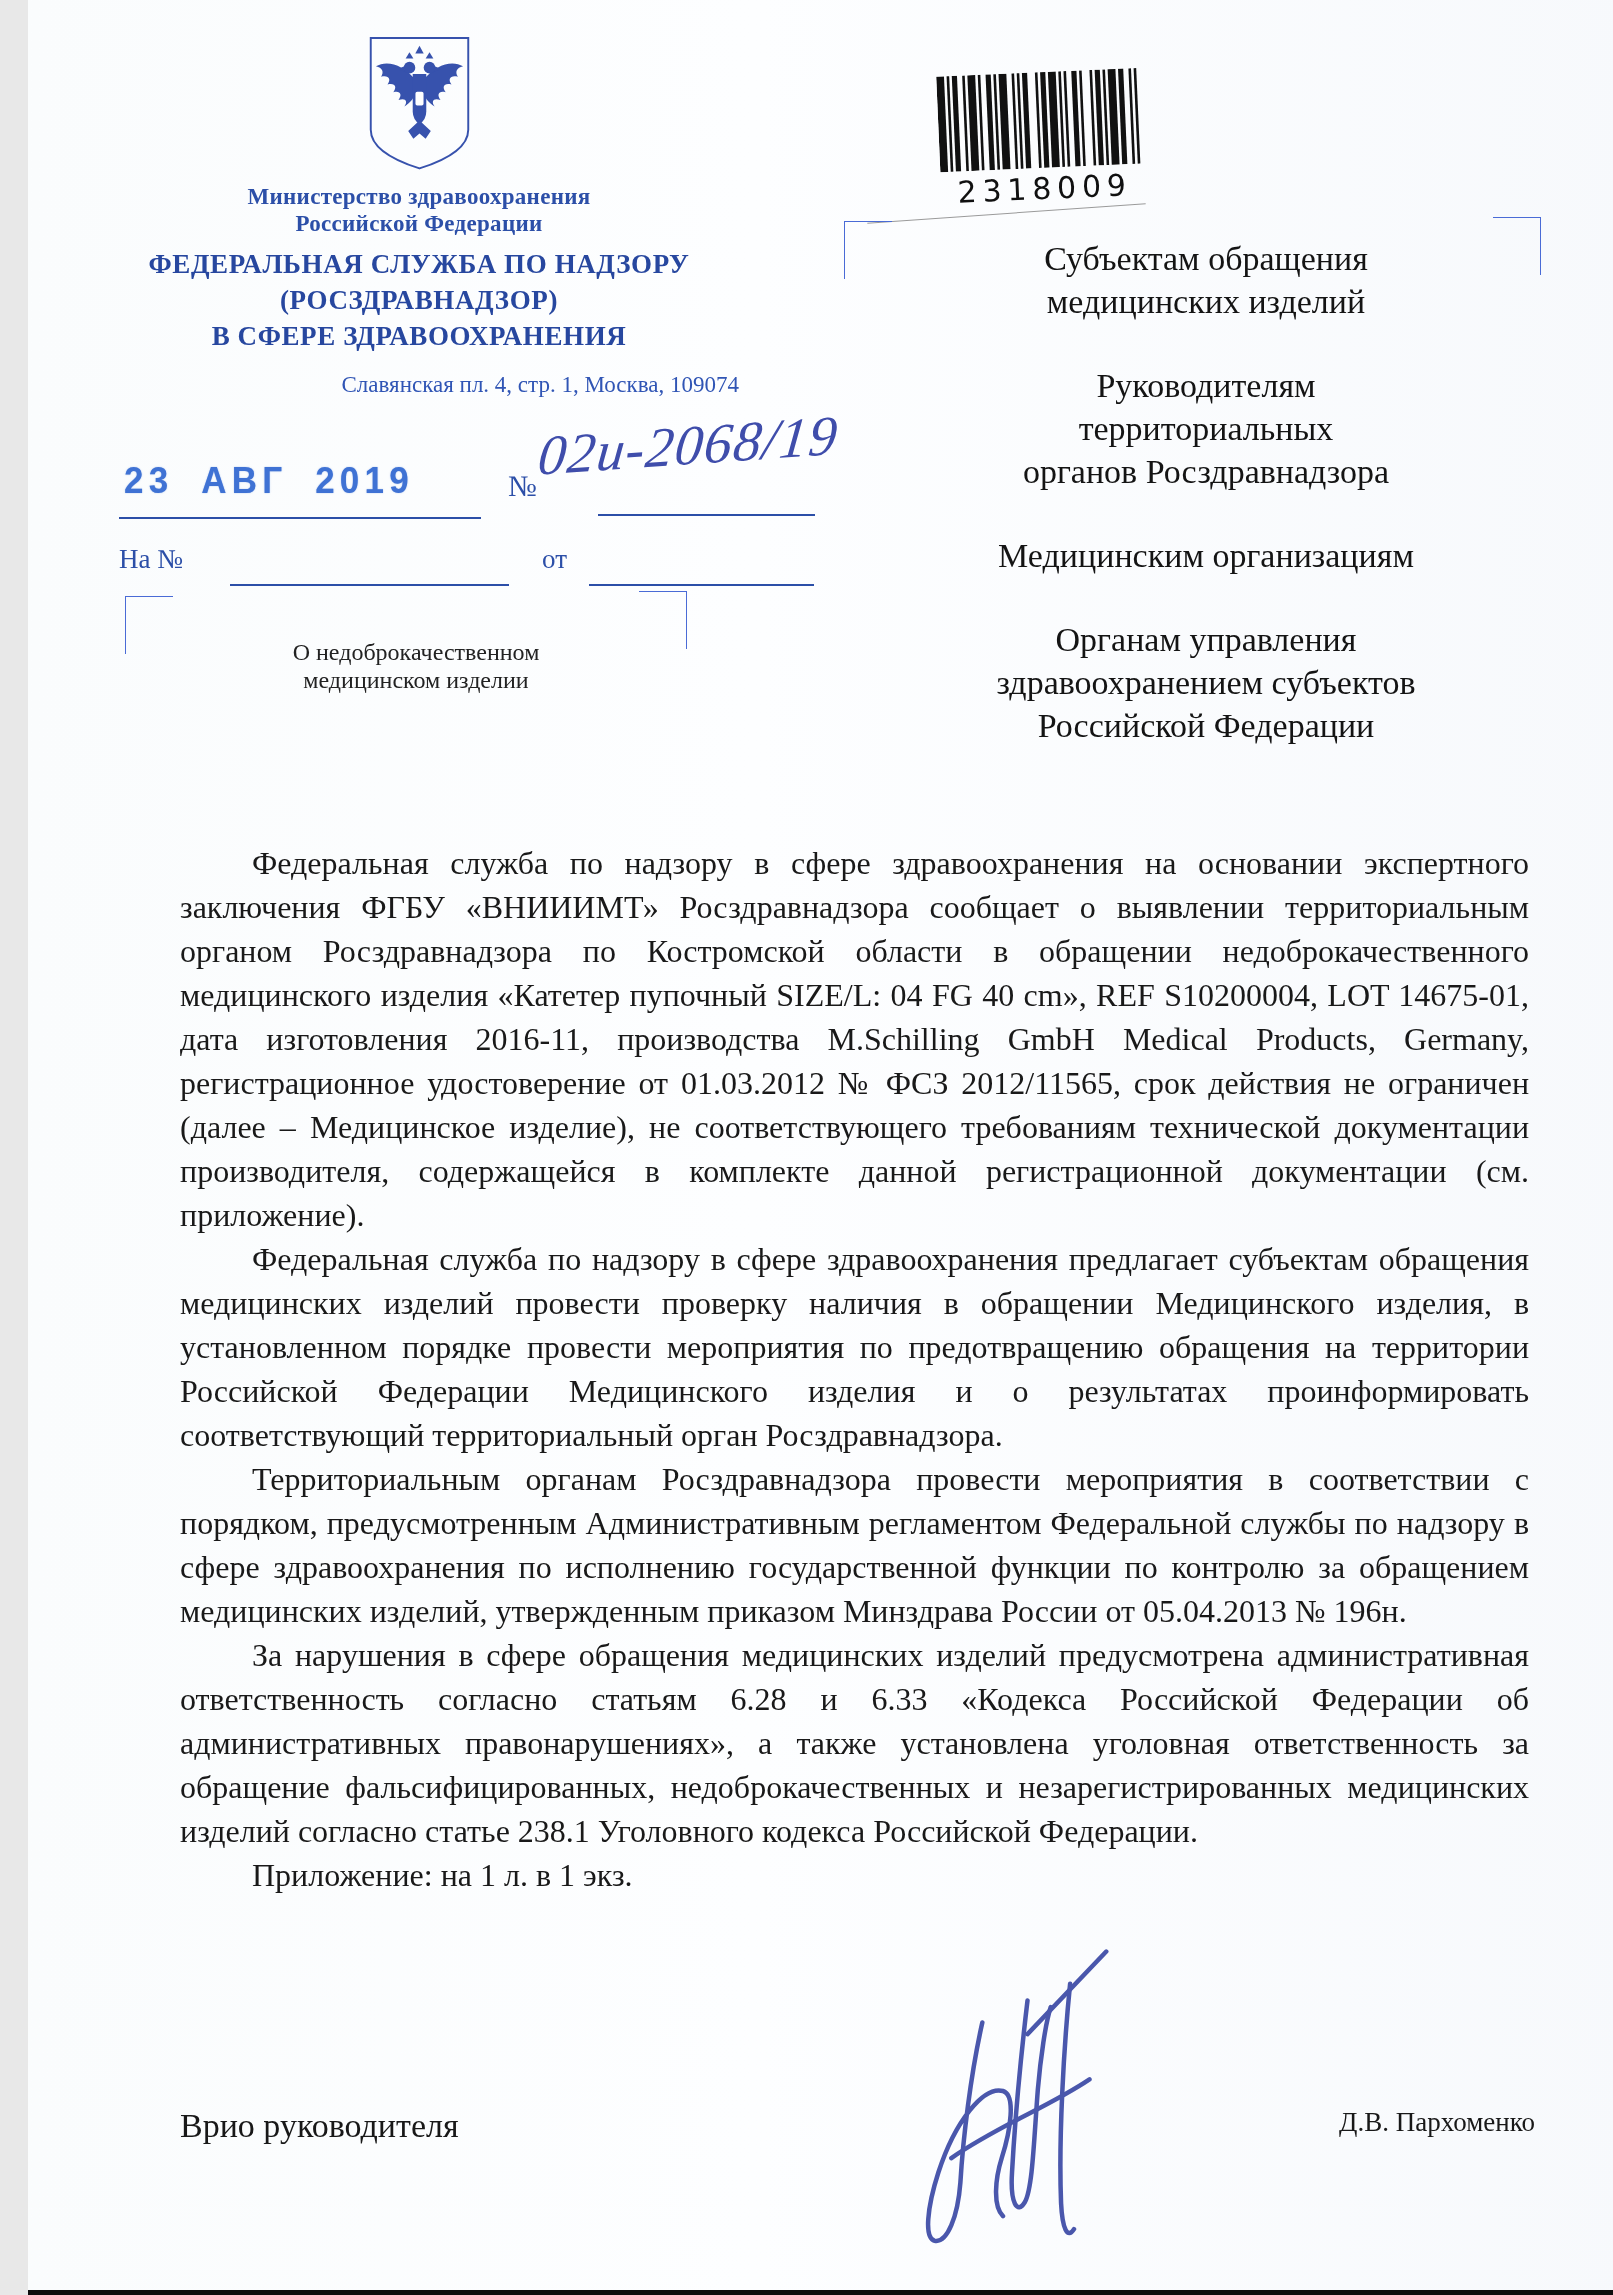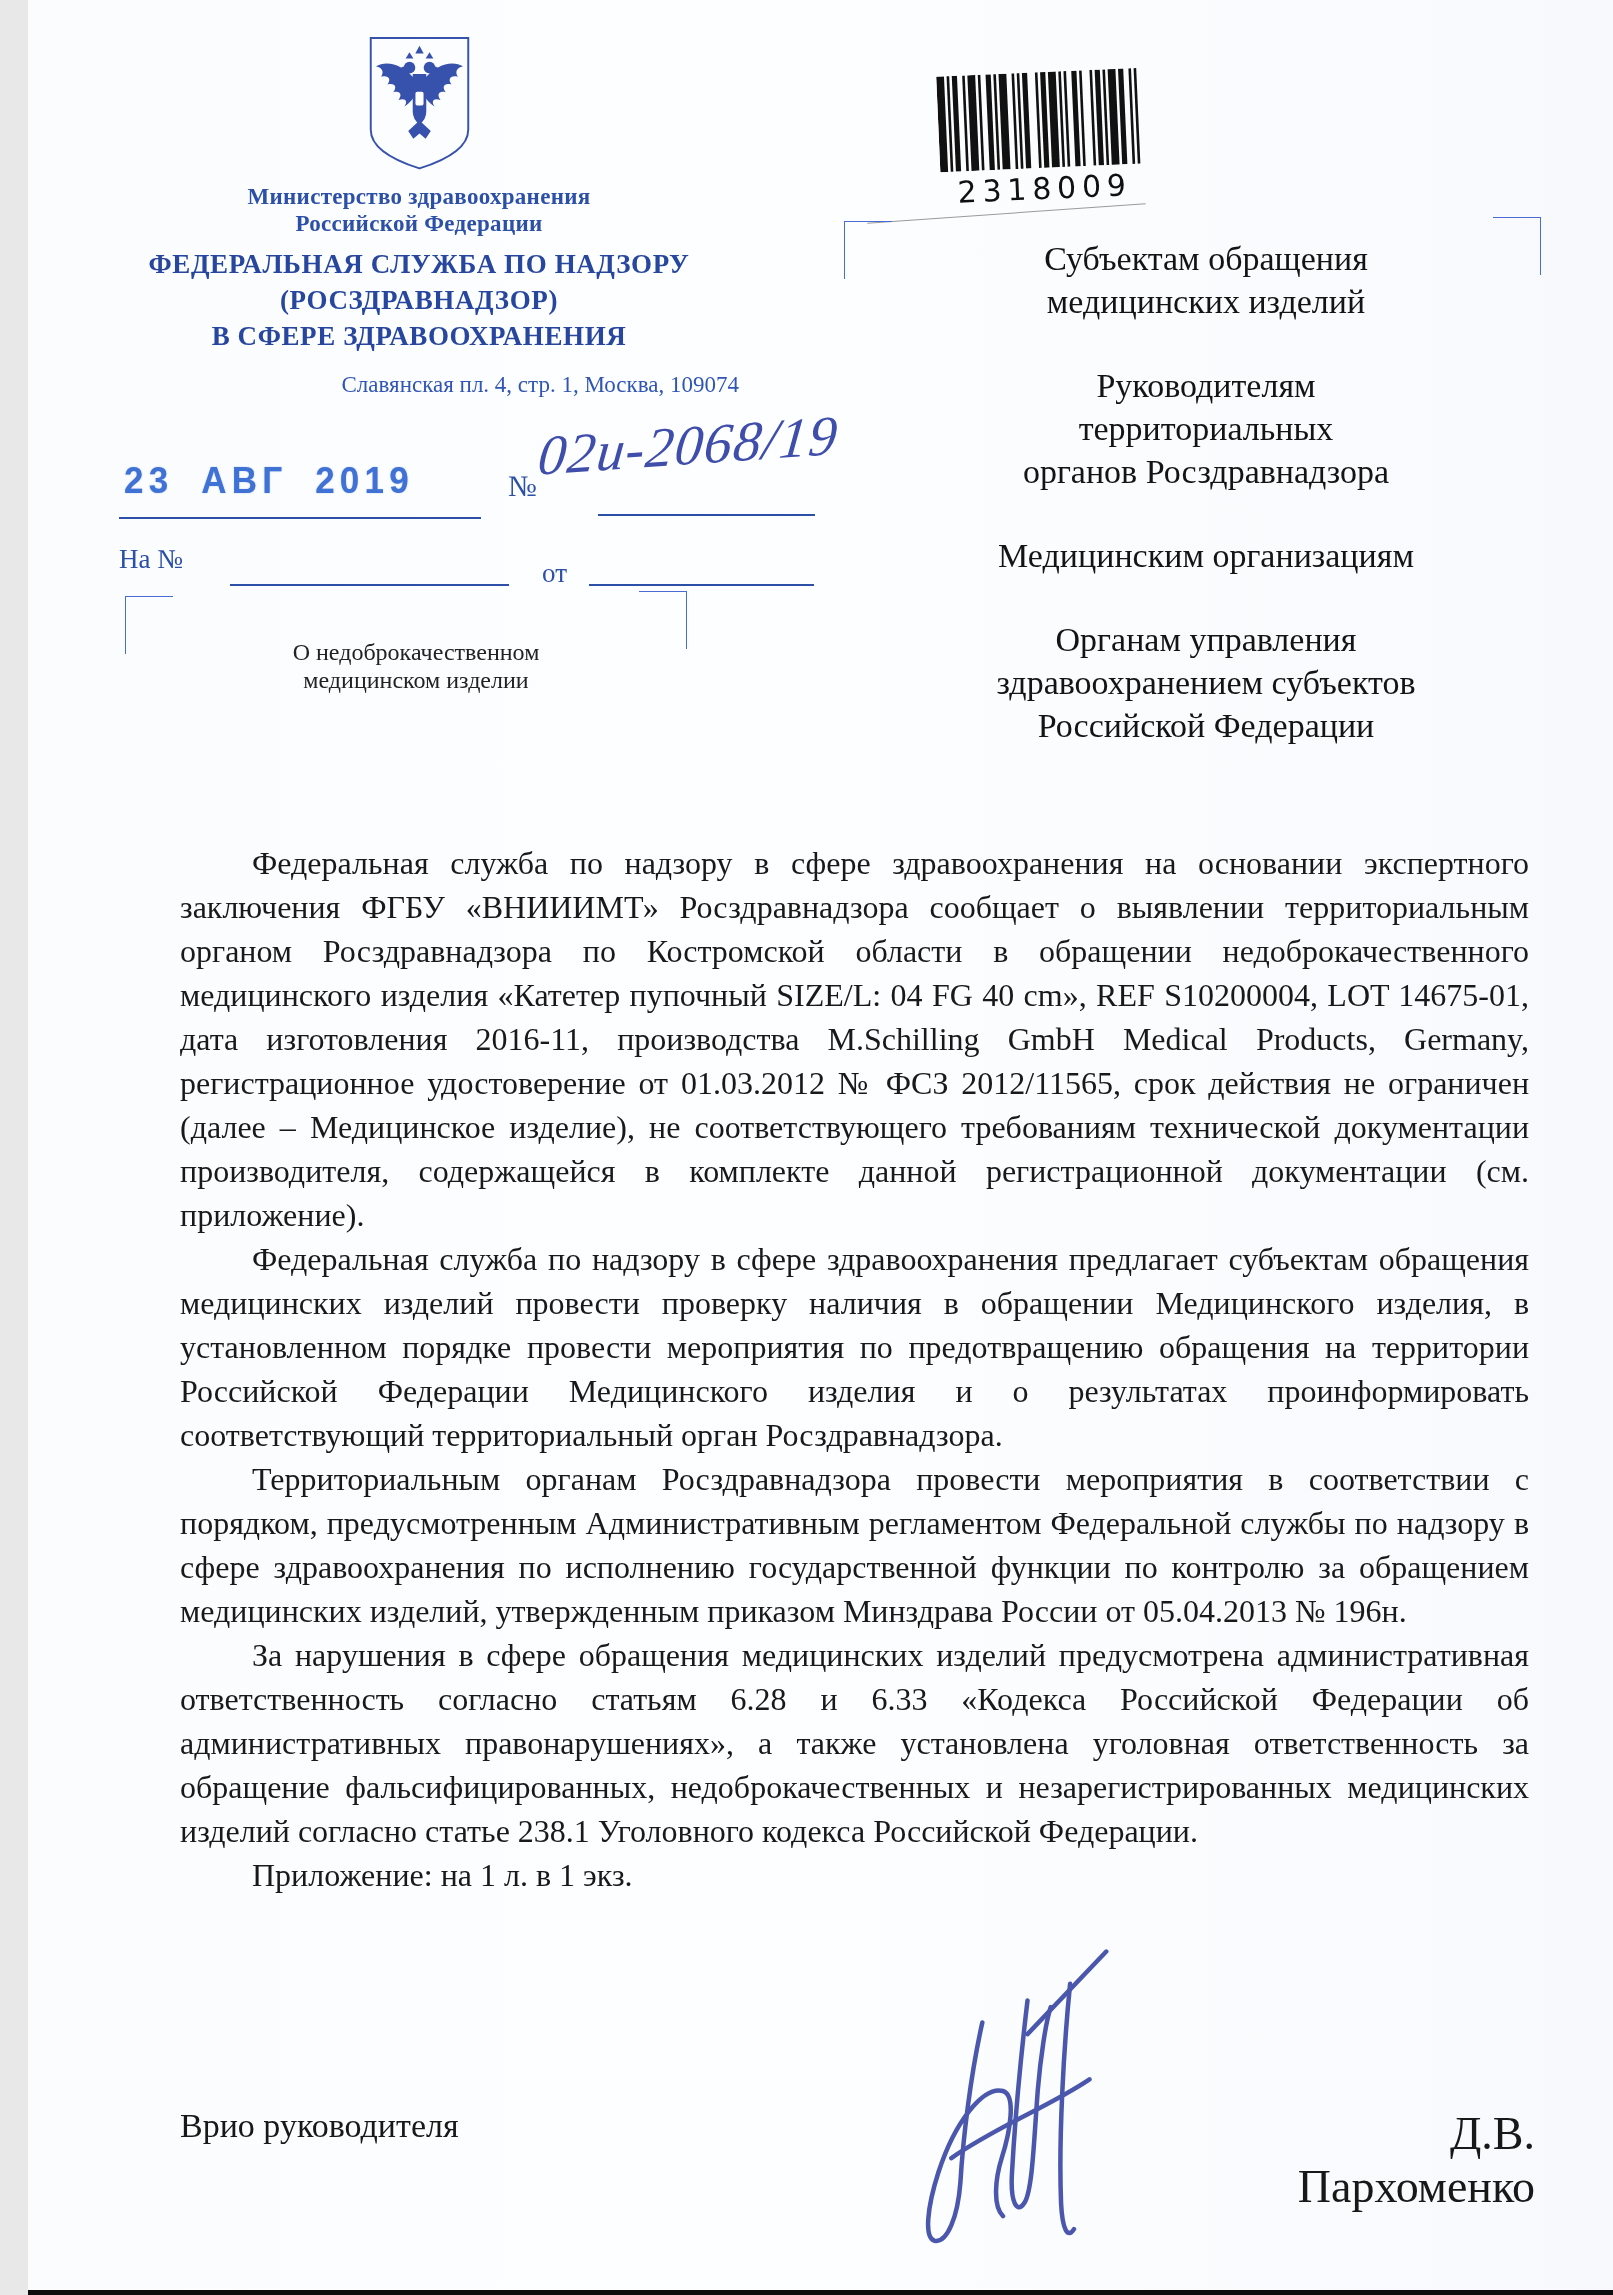--- a/index.html
+++ b/index.html
@@ -36,21 +36,21 @@
     font-size:56px;font-style:italic;color:#3f4dab;
     transform:rotate(-4deg) skewX(-10deg);
     letter-spacing:1.3px;white-space:nowrap;
   }
   .rline{position:absolute;height:1.9px;background:#2c4fa8;}
   .rl1{left:91px;top:517px;width:362px;}
   .rl2{left:570px;top:514px;width:217px;}
   .rl3{left:202px;top:584px;width:279px;}
   .rl4{left:561px;top:584px;width:225px;}
   .na-label{position:absolute;left:91px;top:544px;font-size:27px;color:#2c4fa8;}
-  .ot-label{position:absolute;left:514px;top:558px;font-size:27px;color:#2c4fa8;}
+  .ot-label{position:absolute;left:514px;top:544px;font-size:27px;color:#2c4fa8;}
   
   .cm{position:absolute;width:47px;height:57px;}
   .cm.tl{border-top:1.9px solid #4a6bd6;border-left:1.9px solid #4a6bd6;}
   .cm.tr{border-top:1.9px solid #4a6bd6;border-right:1.9px solid #4a6bd6;}
   
   .subject{position:absolute;left:194px;top:638px;width:388px;text-align:center;
     font-size:24px;line-height:28px;color:#222;}
   
   .barcode-wrap{position:absolute;left:908px;top:72px;width:213px;text-align:center;transform:rotate(-2.5deg);}
   .barcode-num{
@@ -63,21 +63,21 @@
   .rec-group{margin-bottom:41px;}
   .rec-line{display:block;}
   
   .body-text{position:absolute;left:152px;top:841px;width:1349px;}
   .body-text p{
     margin:0;font-size:32px;line-height:44px;text-align:justify;
     text-indent:72px;color:#191919;
   }
   
   .position-label{position:absolute;left:152px;top:2107px;font-size:34px;color:#181818;}
-  .name-label{position:absolute;left:1222px;top:2107px;width:285px;text-align:right;font-size:46px;color:#181818;}
+  .name-label{position:absolute;left:1222px;top:2107px;width:285px;text-align:right;font-size:27px;color:#181818;}
   .signature{position:absolute;left:873px;top:1945px;}
   
   .scan-bar{position:absolute;left:0;top:2290px;width:100%;height:5.8px;background:#0d0d0d;}
 </style>
 </head>
 <body>
 
 <div class="page">
 
   <div class="letterhead">

